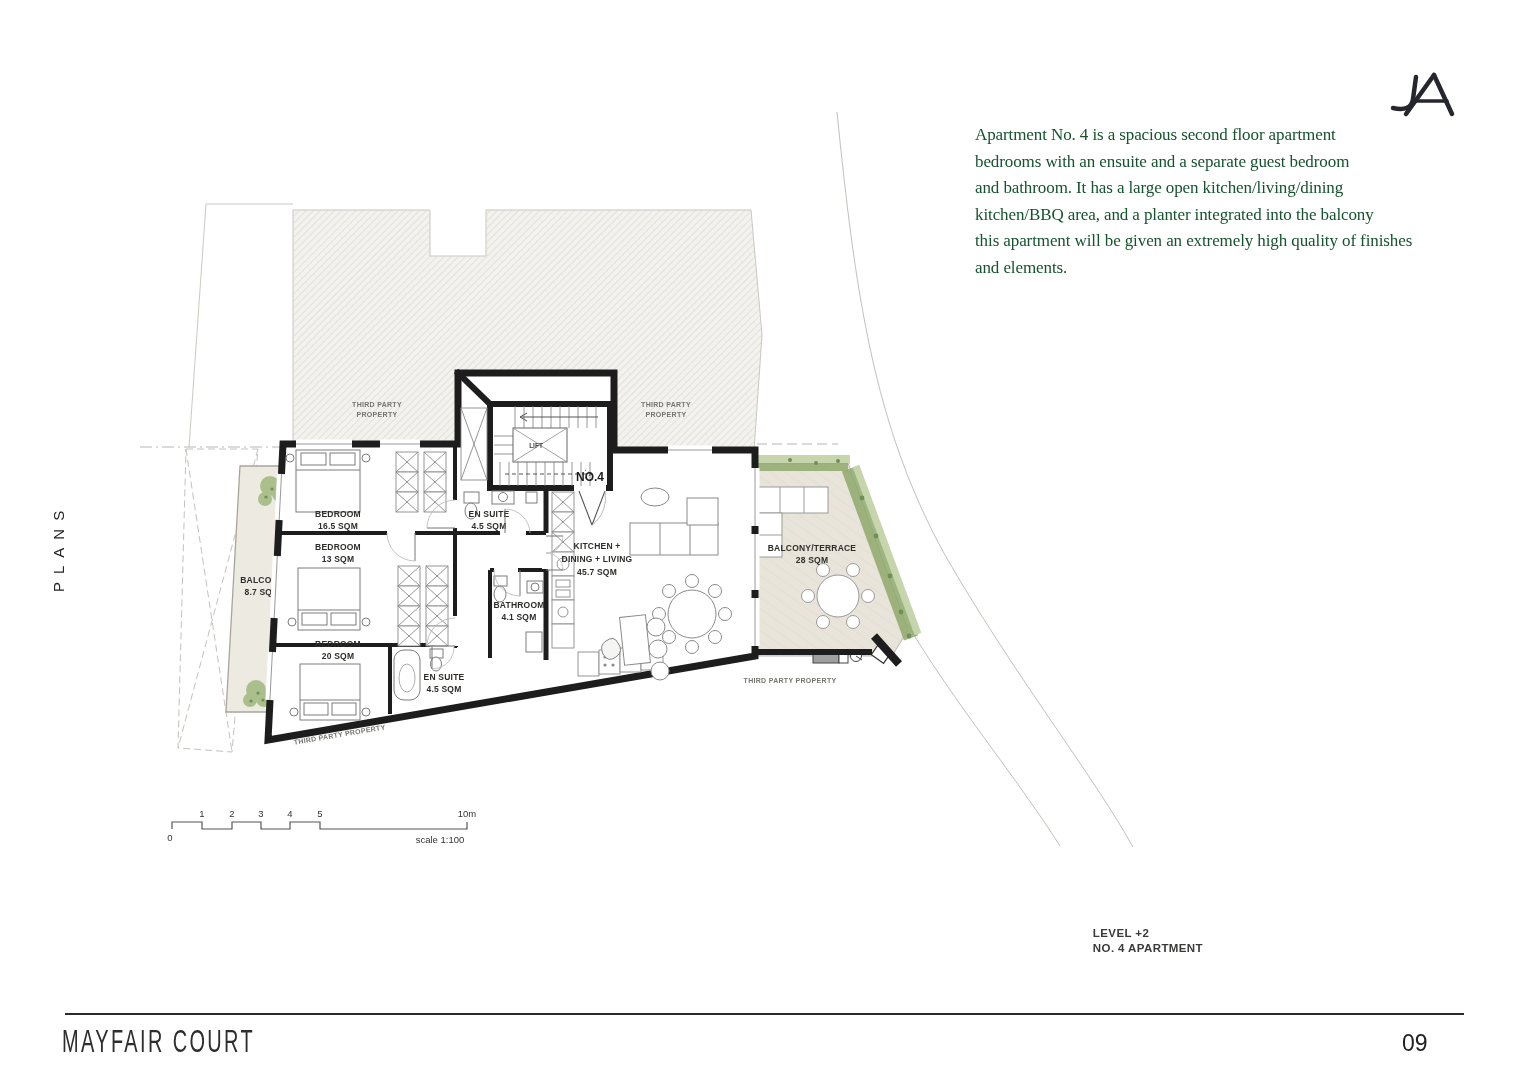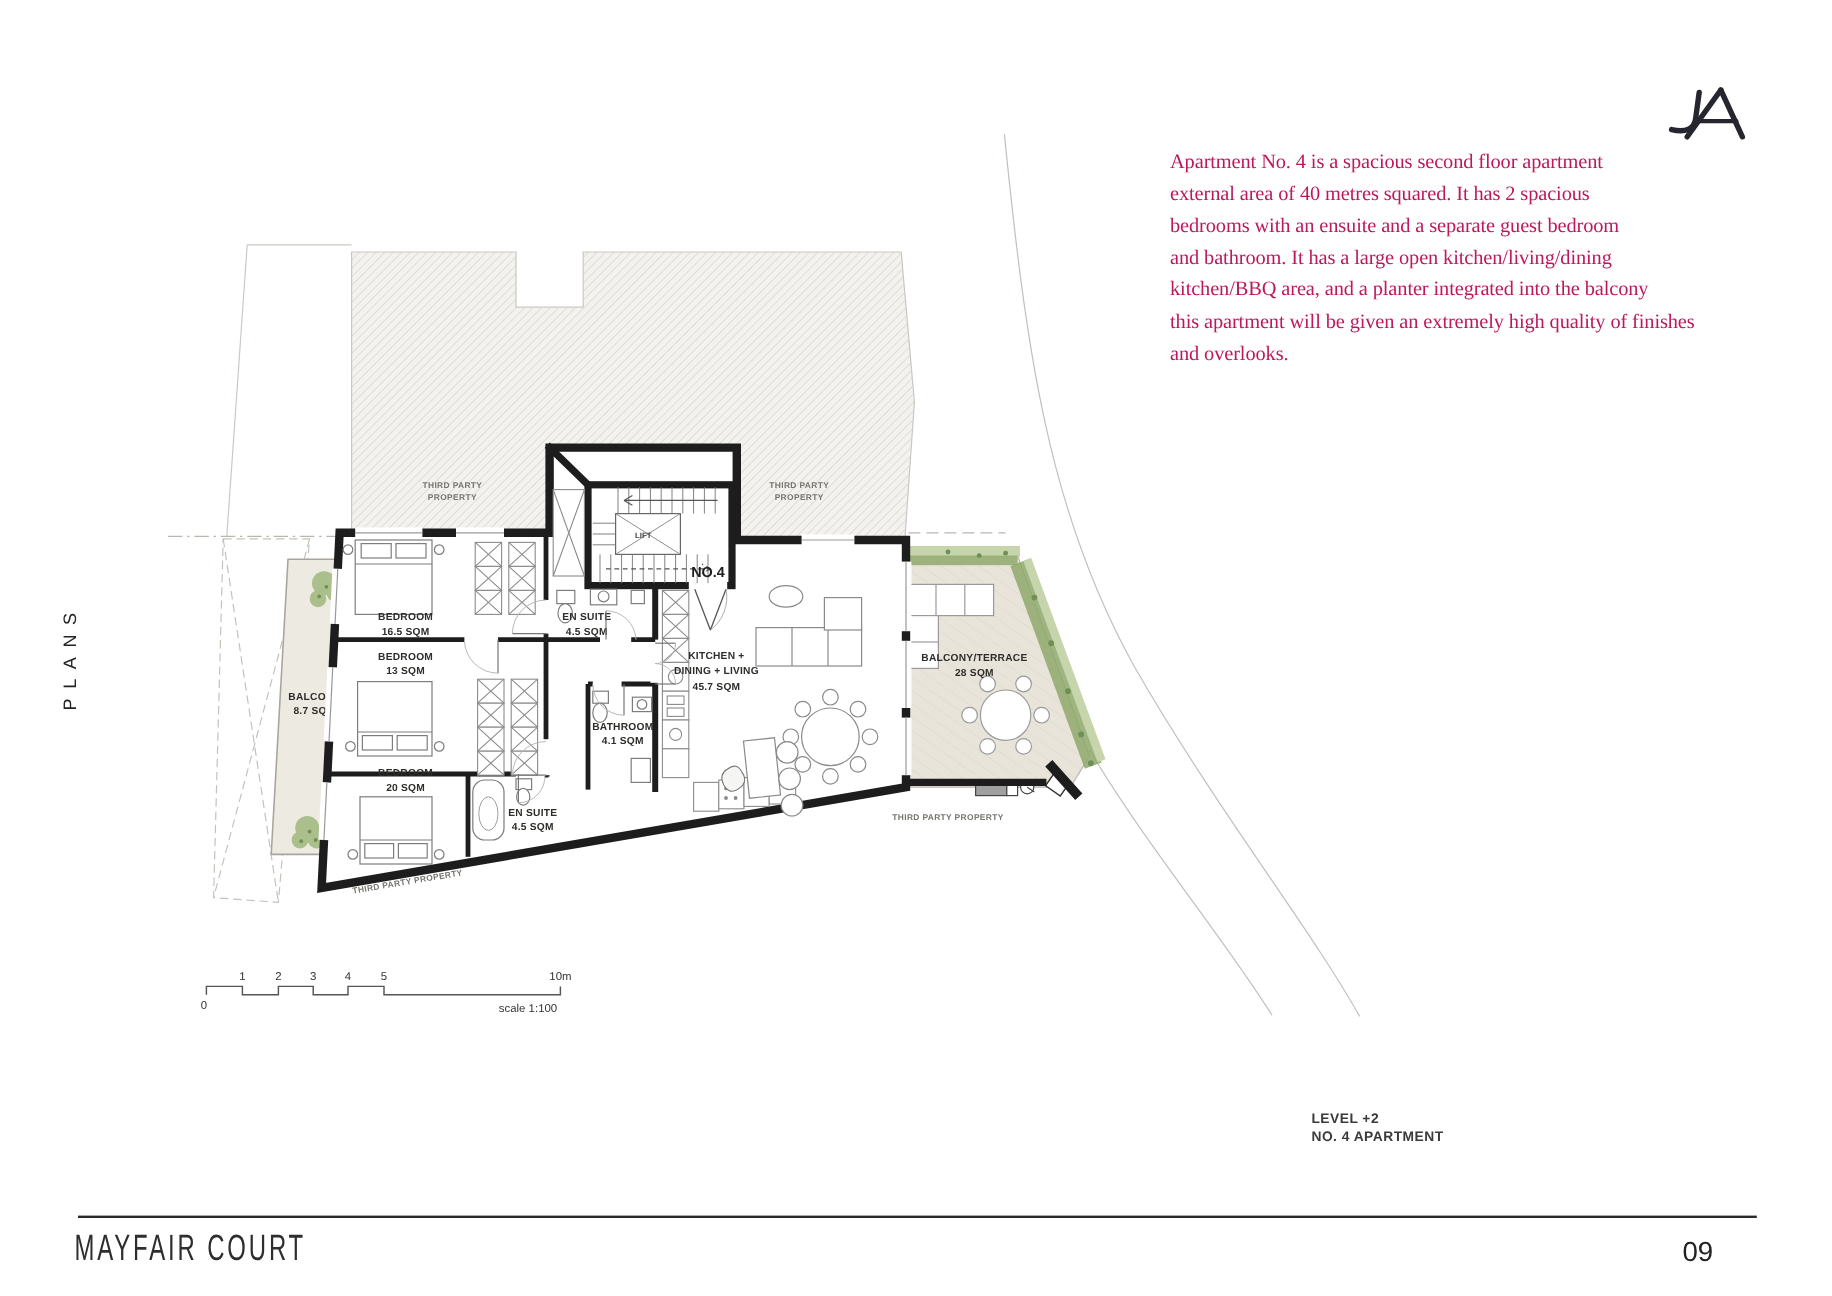--- a/index.html
+++ b/index.html
@@ -3,21 +3,21 @@
 <meta charset="utf-8">
 <style>
   html,body{margin:0;padding:0;background:#888;}
   .page{position:relative;width:1527px;height:1080px;background:#ffffff;overflow:hidden;
         font-family:"Liberation Sans",sans-serif;}
   
   .plans-vert{position:absolute;left:50px;top:592px;width:120px;
       transform:rotate(-90deg);transform-origin:left top;
       font-size:15px;letter-spacing:8px;color:#232323;font-weight:400;}
   
-  .desc{position:absolute;left:975px;top:122px;width:520px;color:#be185d;
+  .desc{position:absolute;left:975px;top:122px;width:520px;color:#14532d;
       font-family:"Liberation Serif",serif;font-size:17px;line-height:26.6px;
       letter-spacing:-0.1px;white-space:nowrap;}
   
   .annot{position:absolute;right:324px;top:926px;color:#3a3a38;
       font-size:11.5px;font-weight:700;line-height:15px;letter-spacing:.4px;}
   
   .rule{position:absolute;left:65px;top:1013px;width:1399px;height:2px;background:#2b2b2b;}
   .f-title{position:absolute;left:62px;top:1024px;font-size:21px;letter-spacing:2.5px;
       color:#2e2e2e;transform:scale(.95,1.45);transform-origin:left top;font-weight:400;}
   .f-page{position:absolute;left:1402px;top:1030px;font-size:23px;color:#222;}
@@ -41,26 +41,25 @@
     <g stroke="#26262e" fill="none" stroke-linecap="round">
       <path d="M1416,77 L1413,99 Q1411,112 1393,108" stroke-width="4.5"></path>
       <path d="M1434,75 L1406,114" stroke-width="4.5"></path>
       <path d="M1434,75 L1452,114" stroke-width="4.5"></path>
       <path d="M1413,101 L1447,101" stroke-width="3.5"></path>
     </g>
   </svg>
 
   <div class="desc">
     <div>Apartment No. 4 is a spacious second floor apartment</div>
-    <div>external area of 40 metres squared.  It has 2 spacious</div>
     <div>bedrooms with an ensuite and a separate guest bedroom</div>
     <div>and bathroom. It has a large open kitchen/living/dining</div>
     <div>kitchen/BBQ area, and a planter integrated into the balcony</div>
     <div>this apartment will be given an extremely high quality of finishes</div>
-    <div>and overlooks.</div>
+    <div>and elements.</div>
   </div>
 
   <svg style="position:absolute;left:0;top:0;" width="1527" height="1080" viewBox="0 0 1527 1080">
     <defs>
       <pattern id="hatch" width="5" height="5" patternTransform="rotate(45)" patternUnits="userSpaceOnUse">
         <line x1="0" y1="0" x2="0" y2="5" stroke="#d4d2cc" stroke-width="1.1"></line>
       </pattern>
       <pattern id="deck" width="9" height="9" patternTransform="rotate(-55)" patternUnits="userSpaceOnUse">
         <line x1="0" y1="0" x2="0" y2="9" stroke="#ded9cf" stroke-width="1"></line>
       </pattern>

